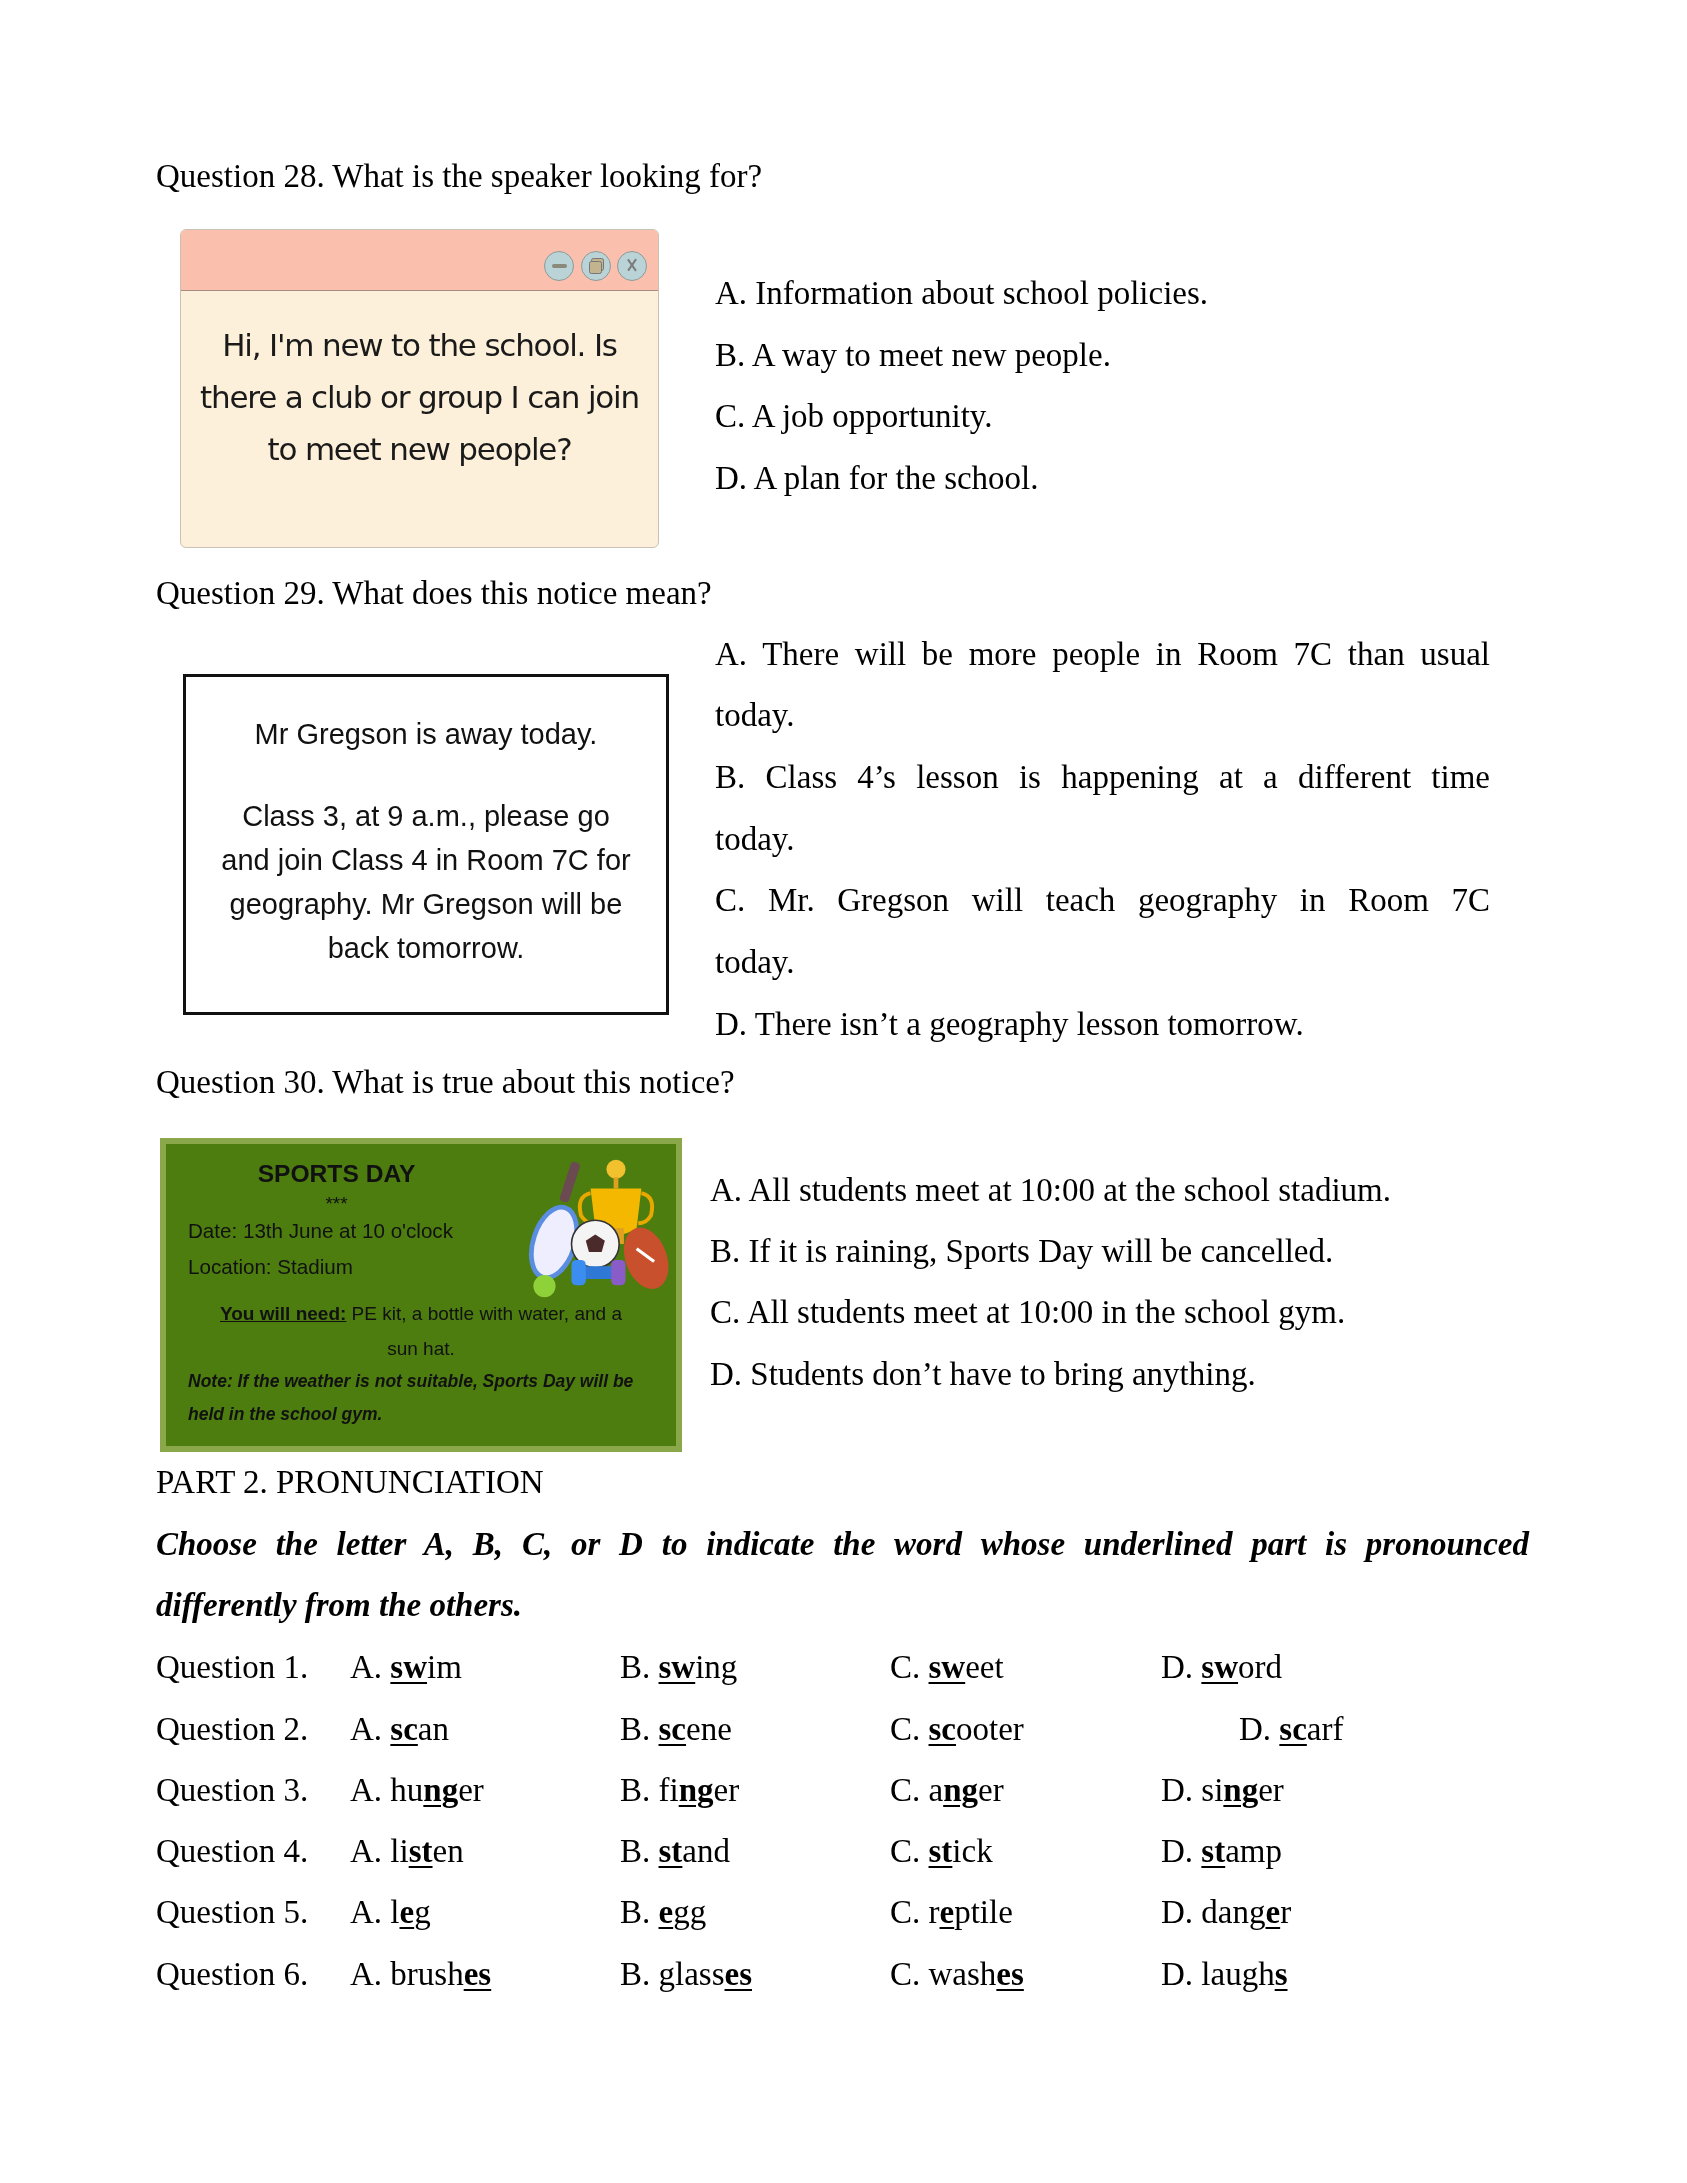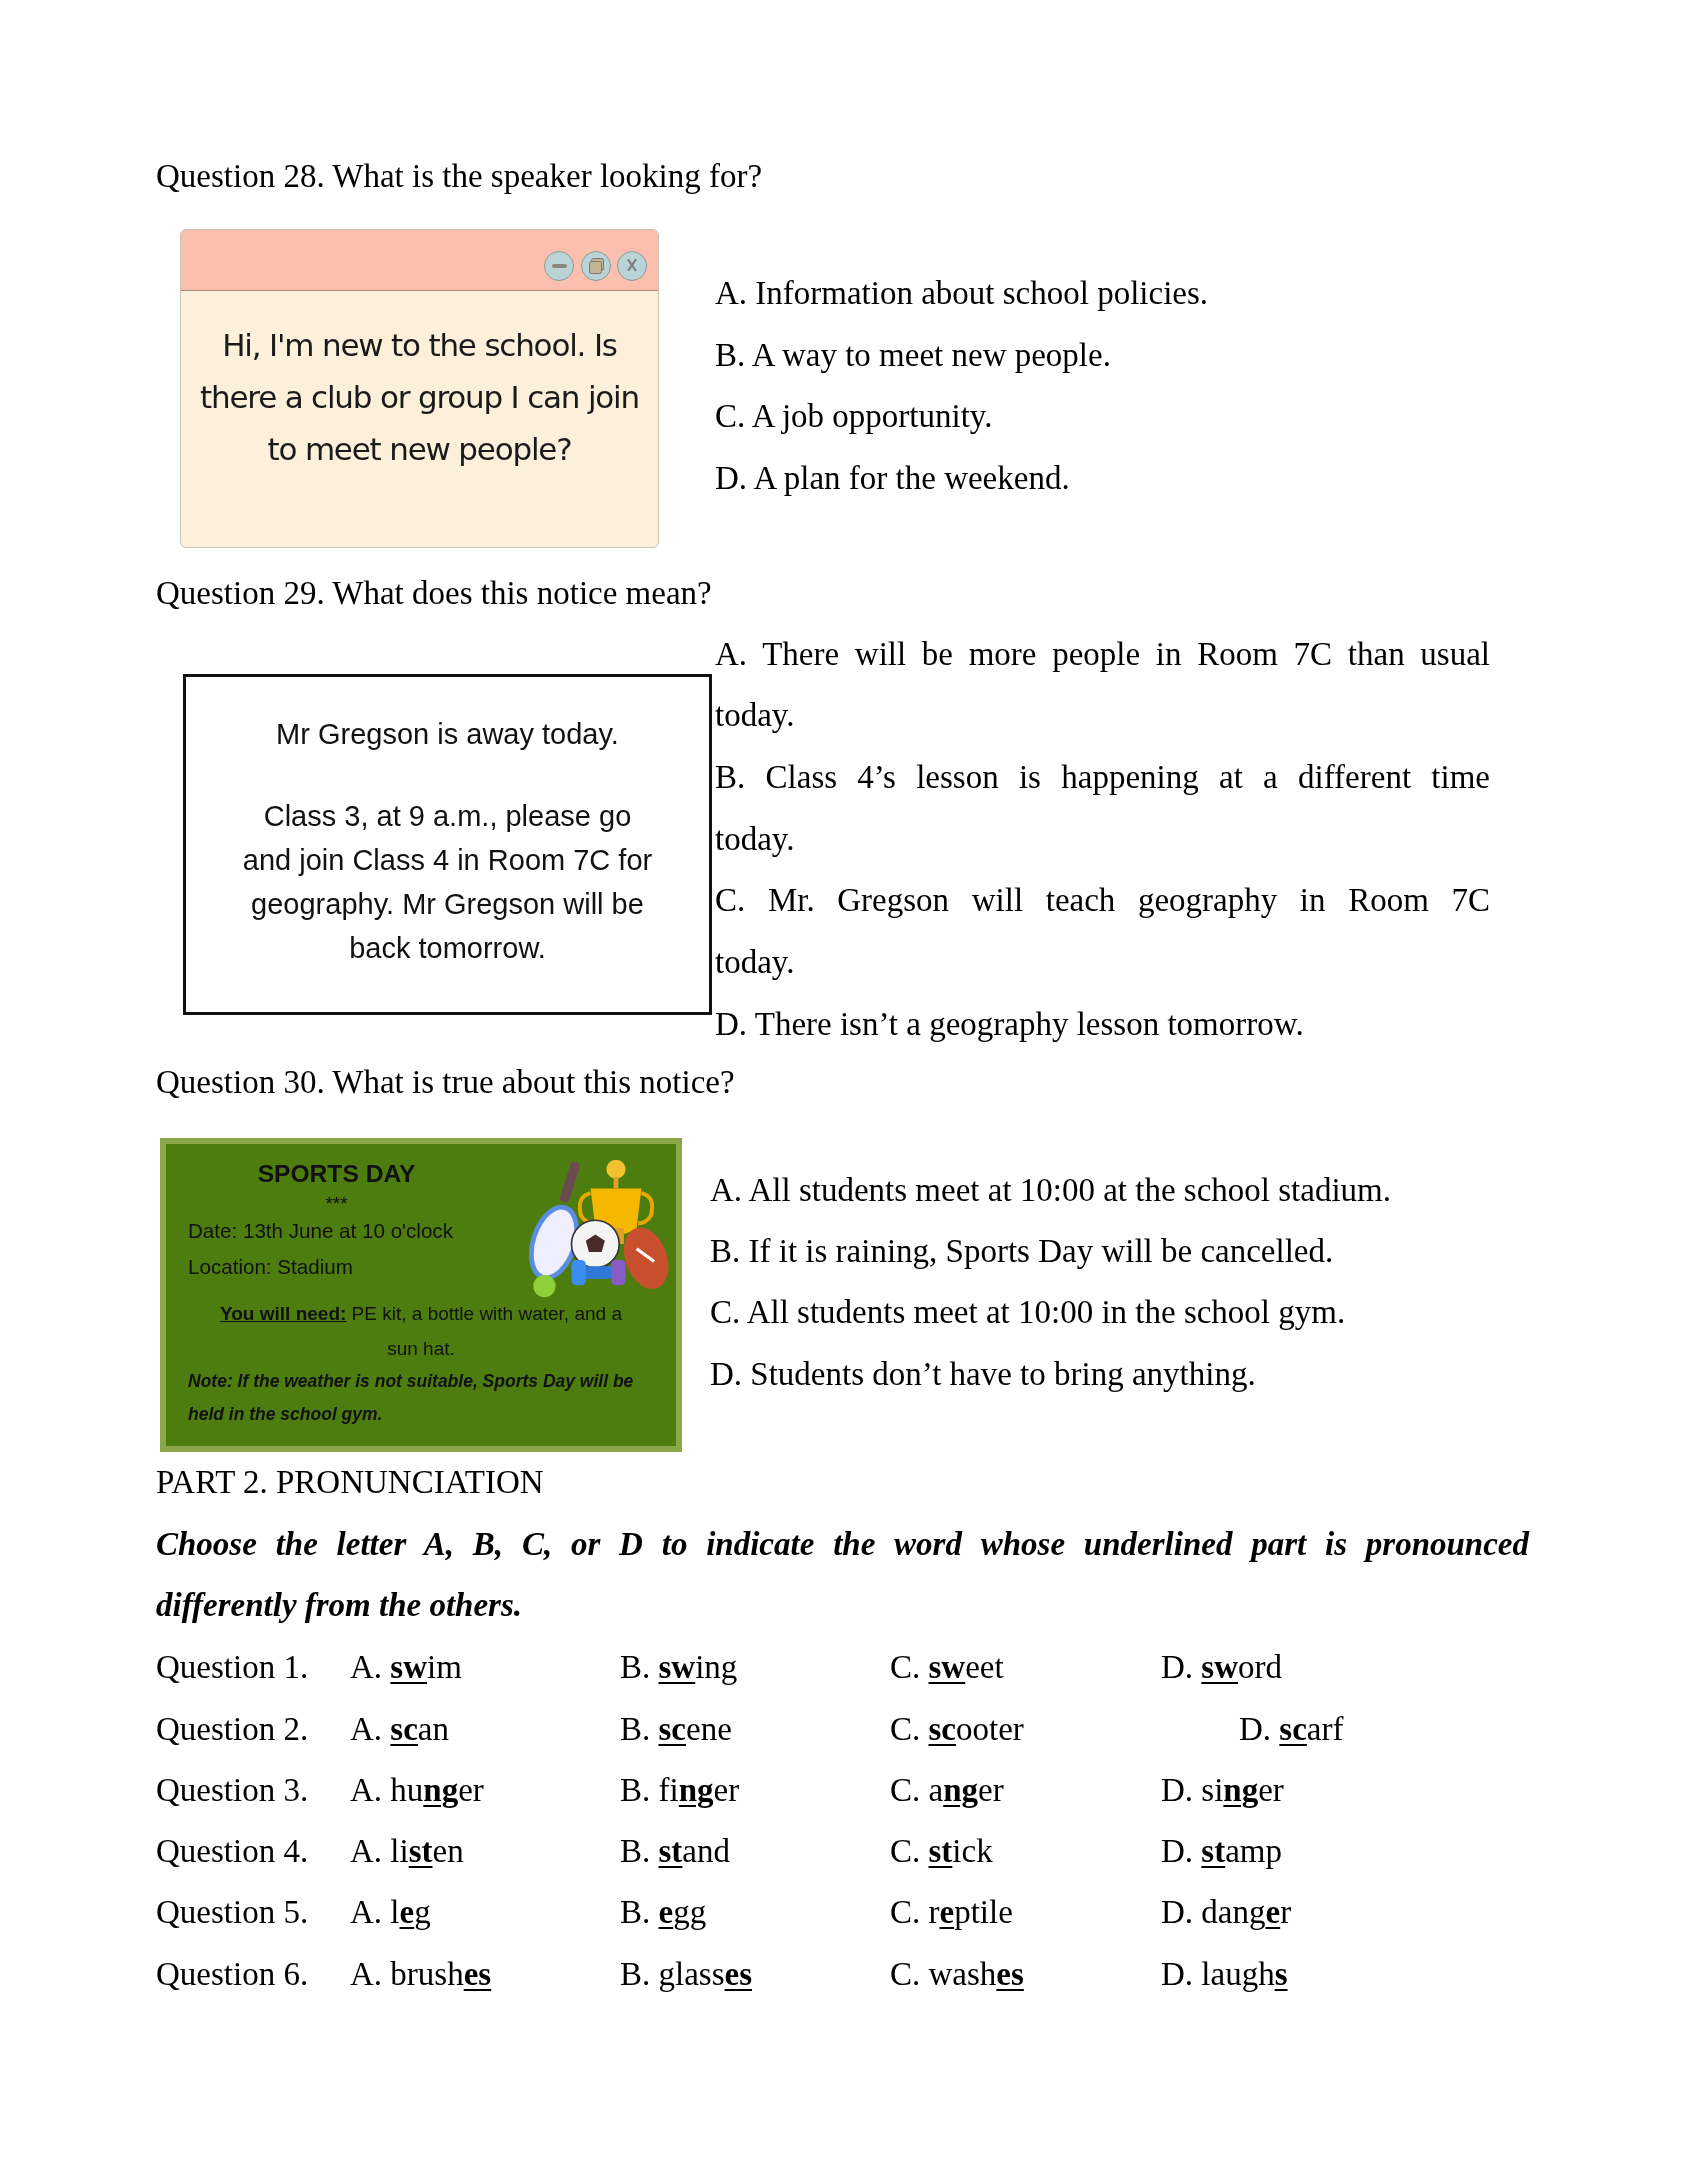--- a/index.html
+++ b/index.html
@@ -33,21 +33,21 @@
   .wbtn.close::before { transform: rotate(35deg); }
   .wbtn.close::after { transform: rotate(-35deg); }
   .win-msg {
     position: absolute; left: 0; right: 0; top: 89px; text-align: center;
     font-family: "DejaVu Sans", sans-serif; font-size: 31px; line-height: 52px;
     letter-spacing: -1.2px; color: #1a1a1a;
   }
 
   
   .notice {
-    position: absolute; left: 183px; top: 674px; width: 529px; height: 341px;
+    position: absolute; left: 183px; top: 674px; width: 486px; height: 341px;
     border: 3.2px solid #111; box-sizing: border-box; text-align: center;
     font-family: "Liberation Sans", sans-serif; font-size: 29px; color: #111;
   }
   .notice .l1 { position: absolute; left: 0; right: 0; top: 41px; }
   .notice .l2 { position: absolute; left: 0; right: 0; top: 117px; line-height: 44px; }
 
   
   .sports {
     position: absolute; left: 160px; top: 1138px; width: 522px; height: 314px;
     border: 6.4px solid #8aa84a; box-sizing: border-box; background: #4d7c0f;
@@ -86,21 +86,21 @@
   <div class="win-msg">
     <div>Hi, I'm new to the school. Is</div>
     <div>there a club or group I can join</div>
     <div>to meet new people?</div>
   </div>
 </div>
 
 <div class="opt" style="left:715px; top:273px;">A. Information about school policies.</div>
 <div class="opt" style="left:715px; top:335px;">B. A way to meet new people.</div>
 <div class="opt" style="left:715px; top:396px;">C. A job opportunity.</div>
-<div class="opt" style="left:715px; top:458px;">D. A plan for the weekend.</div>
+<div class="opt" style="left:715px; top:458px;">D. A plan for the school.</div>
 
 <div class="abs line" style="left:156px; top:573px;">
   <b>Question 29.</b><span> What does this notice mean?</span>
 </div>
 
 <div class="notice">
   <div class="l1">Mr Gregson is away today.</div>
   <div class="l2">
     <div>Class 3, at 9 a.m., please go</div>
     <div>and join Class 4 in Room 7C for</div>

